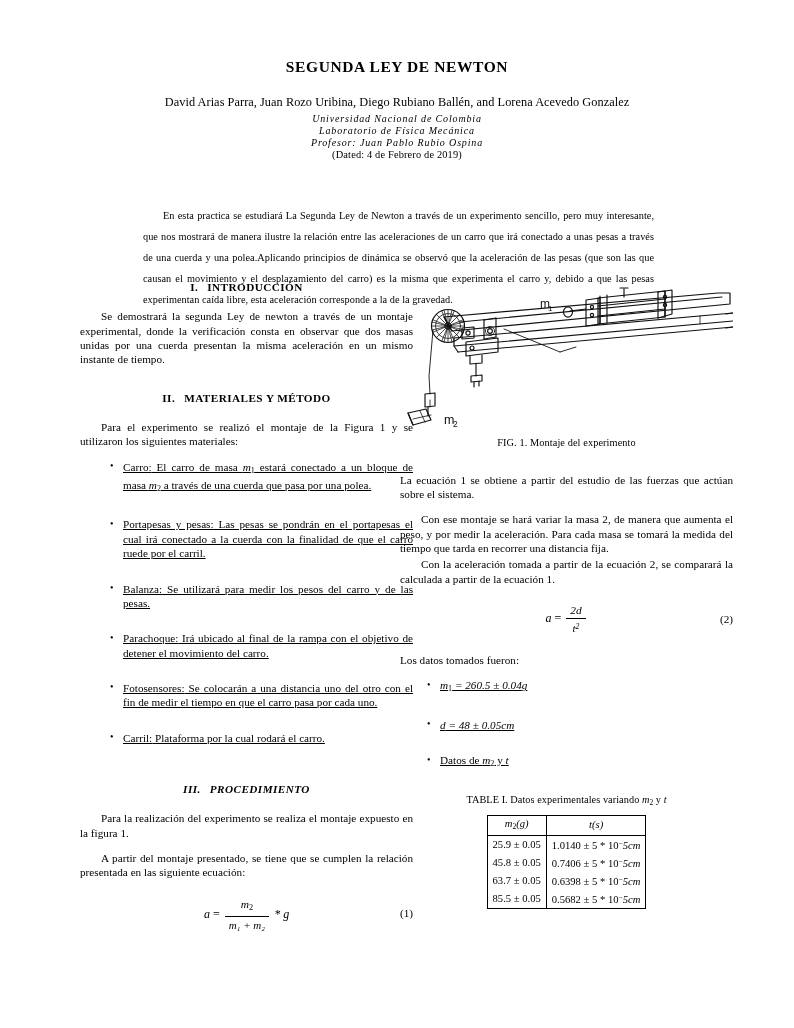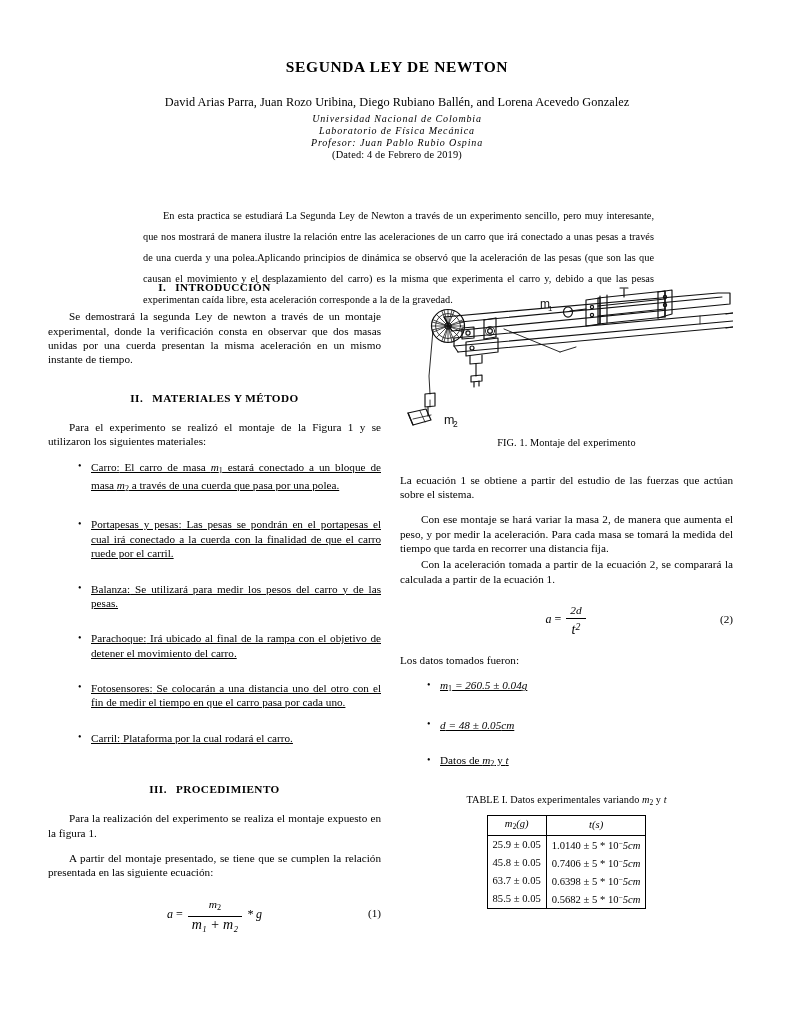--- a/index.html
+++ b/index.html
@@ -64,21 +64,21 @@
 
   
   .col {
     position: absolute;
     top: 280px;
     width: 333px;
     font-size: 11.2px;
     line-height: 14.35px;
     text-align: justify;
   }
-  .col-left  { left: 48px; }
+  .col-left  { left: 80px; }
   .col-right { left: 400px; }
 
   .sec-head {
     text-align: center;
     font-weight: bold;
     font-size: 11.2px;
     letter-spacing: 0.45px;
     margin: 0 0 15px 0;
   }
   .sec-head .num { margin-right: 9px; }
@@ -135,21 +135,21 @@
     top: 9px;
     font-size: 11.2px;
   }
   .frac {
     display: inline-block;
     vertical-align: middle;
     text-align: center;
     margin: 0 2px;
   }
   .frac .num  { display: block; padding: 0 4px 1px 4px; font-size: 11.4px; }
-  .frac .den  { display: block; padding: 1px 4px 0 4px; border-top: 1px solid #000; font-size: 14px; }
+  .frac .den  { display: block; padding: 1px 4px 0 4px; border-top: 1px solid #000; font-size: 11px; }
 
   
   .figure-wrap {
     position: relative;
     width: 333px;
     margin: -4px 0 0 0;
   }
   .fig-caption {
     text-align: center;
     font-size: 10.3px;
@@ -230,21 +230,21 @@
         <span>Parachoque:</span><span> Irá ubicado al final de la rampa con el objetivo de detener el movimiento del carro.</span>
       </li>
       <li>
         <span>Fotosensores:</span><span> Se colocarán a una distancia uno del otro con el fin de medir el tiempo en que el carro pasa por cada uno.</span>
       </li>
       <li>
         <span>Carril:</span><span> Plataforma por la cual rodará el carro.</span>
       </li>
     </ul>
 
-    <div class="sec-head" style="margin-top:37px;">
+    <div class="sec-head" style="margin-top:37px;font-style:italic;">
       <span class="num">III.</span><span>PROCEDIMIENTO</span>
     </div>
     <p class="para">Para la realización del experimento se realiza el montaje expuesto en la figura 1.</p>
     <p class="para">A partir del montaje presentado, se tiene que se cumplen la relación presentada en las siguiente ecuación:</p>
 
     <div class="eqrow">
       <div class="eqbody">
         <i class="m">a</i><span> = </span><span class="frac"><span class="num"><i class="m">m</i><span class="subn">2</span></span><span class="den"><i class="m">m₁ + m₂</i></span></span><i class="m"> * g</i>
       </div>
       <div class="eqnum">(1)</div>

